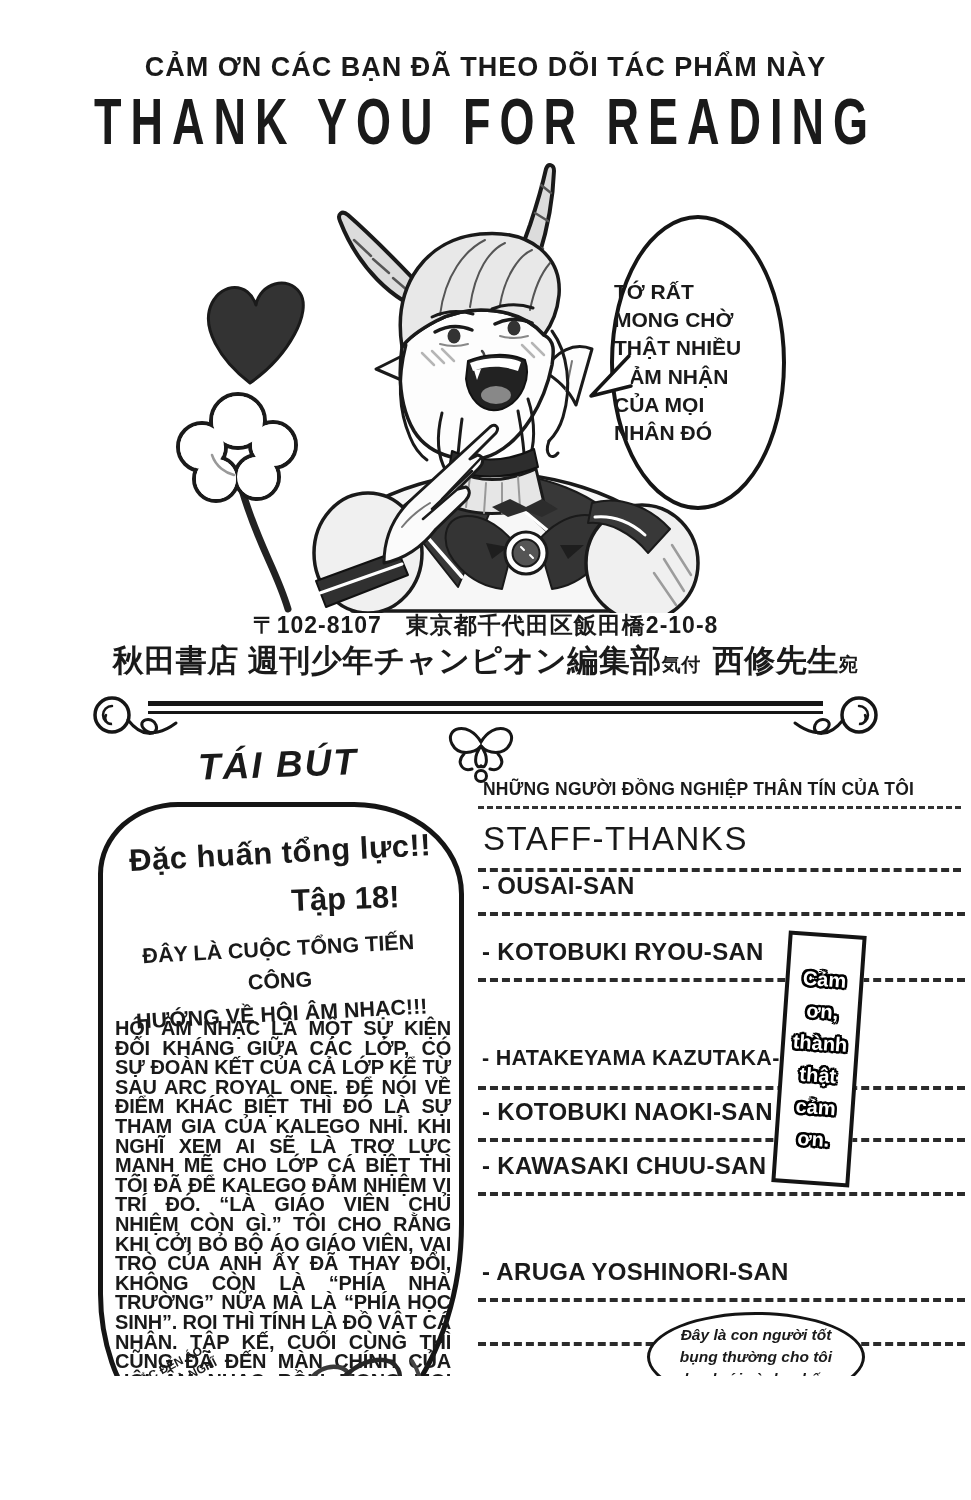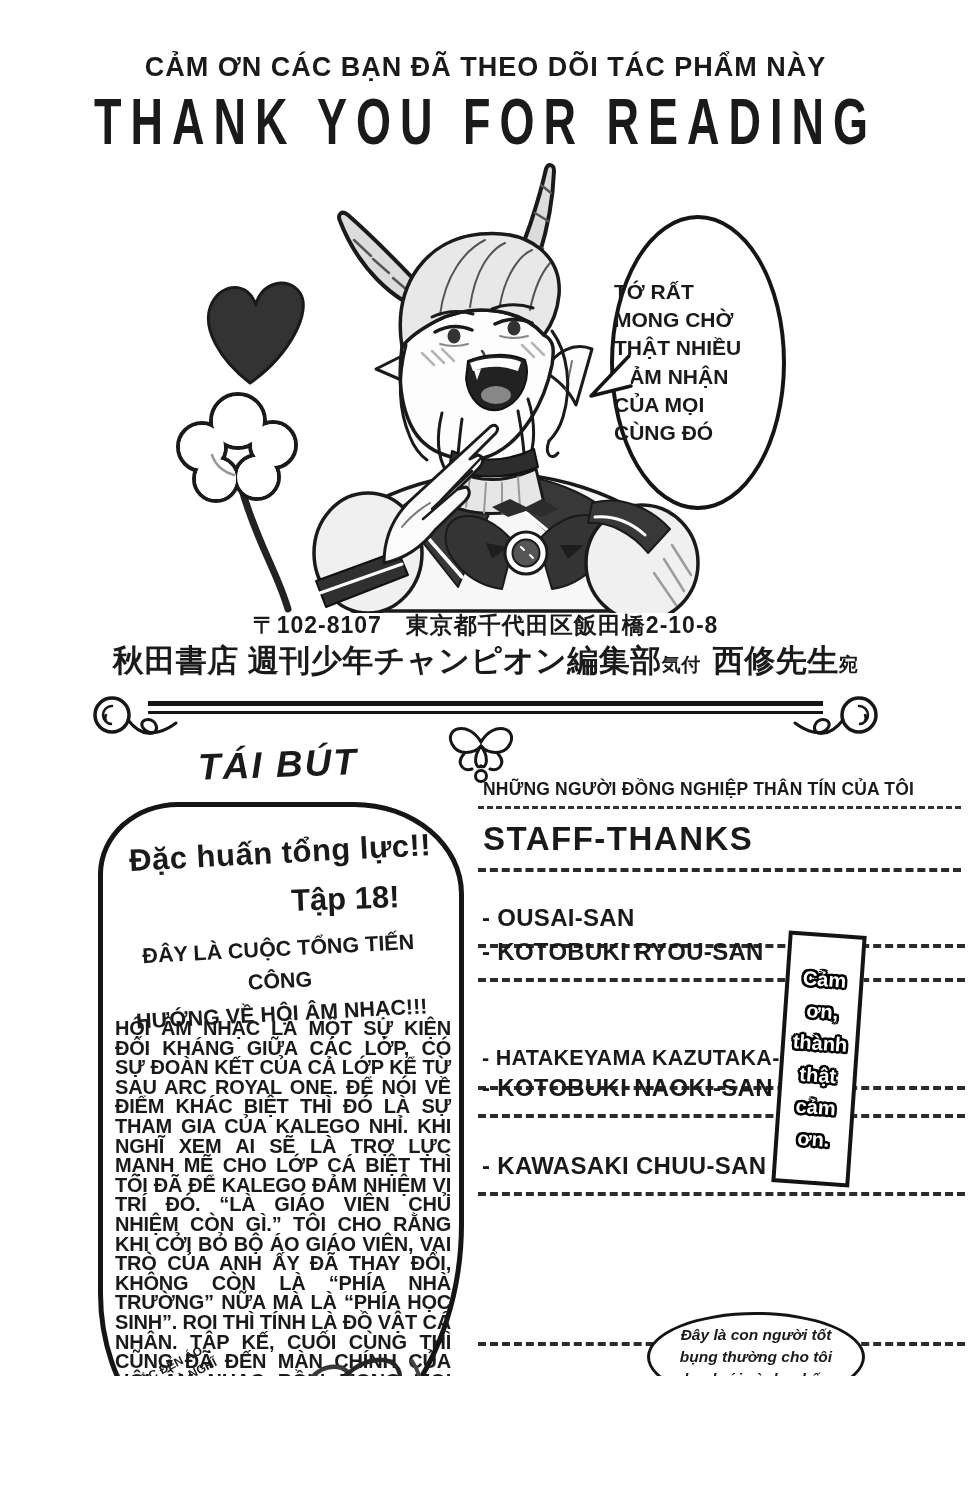--- a/index.html
+++ b/index.html
@@ -45,26 +45,26 @@
   .ps-footnote{left:18px;top:552px;width:102px;font-size:12px;font-weight:700;line-height:1.45;
                text-align:center;transform:rotate(-27deg);}
   .ps-cat{left:100px;top:578px;}
   .ps-sign{left:183px;top:538px;}
 
   
   .staff-tagline{left:483px;top:779px;font-size:17.5px;font-weight:700;letter-spacing:0.2px;}
   .dash{border-top:4px dashed #2b2b2b;height:0;}
   .dash-thin{border-top:3px dashed #333;height:0;}
   .tagline-line{left:478px;width:483px;top:806px;}
-  .staff-heading{left:483px;top:820px;font-size:33px;font-weight:700;letter-spacing:1.5px;}
+  .staff-heading{left:483px;top:820px;font-size:33px;font-weight:400;letter-spacing:1.5px;}
   .heading-line{left:478px;width:483px;top:868px;}
   .staff-row{left:478px;width:483px;height:40px;border-bottom:4px dashed #2b2b2b;
              font-size:24px;font-weight:800;padding-left:4px;letter-spacing:0.3px;z-index:1;}
-  .row-0{top:904px;} .row-1{top:938px;} .row-2{top:992px;}
-  .row-3{top:1046px;font-size:21.5px;} .row-4{top:1074px;} .row-5{top:1152px;}
+  .row-0{top:872px;} .row-1{top:938px;} .row-2{top:992px;}
+  .row-3{top:1046px;font-size:21.5px;} .row-4{top:1098px;} .row-5{top:1152px;}
   .row-6{top:1206px;} .row-7{top:1258px;} .row-8{top:1302px;} .row-9{top:1358px;}
   .row-10{top:1412px;height:42px;}
 
   .thanks-box{left:780px;top:933px;width:70px;height:244px;border:4px solid #141414;background:#fff;
               transform:rotate(4deg);z-index:4;display:flex;flex-direction:column;justify-content:center;
               align-items:center;gap:1px;}
   .thanks-box span{font-size:20px;font-weight:900;color:#fff;line-height:1.55;
      text-shadow:-2px -2px 0 #000,2px -2px 0 #000,-2px 2px 0 #000,2px 2px 0 #000,
                  -2.5px 0 0 #000,2.5px 0 0 #000,0 -2.5px 0 #000,0 2.5px 0 #000;}
 
@@ -226,21 +226,21 @@
       <path d="M262,372 C270,362 280,354 290,348" stroke="#777" stroke-width="2"></path>
     </g>
   </svg>
 
   <div class="abs char-bubble">
     <div>TỚ RẤT</div>
     <div>MONG CHỜ</div>
     <div>THẬT NHIỀU</div>
     <div>CẢM NHẬN</div>
     <div>CỦA MỌI</div>
-    <div>CÙNG ĐÓ</div>
+    <div>NHÂN ĐÓ</div>
   </div>
   <svg class="abs char-bubble-tail" width="50" height="56" viewBox="0 0 50 56">
     <path d="M44,6 L6,46 L46,36 Z" fill="#fff"></path>
     <path d="M44,6 L6,46 L46,36" fill="none" stroke="#151515" stroke-width="3.5" stroke-linejoin="round" stroke-linecap="round"></path>
   </svg>
 
   <div class="abs addr1">〒102-8107　東京都千代田区飯田橋2-10-8</div>
   <div class="abs addr2">
     <span>秋田書店 週刊少年チャンピオン編集部</span><span class="small">気付</span><span class="gap"></span><span>西修先生</span><span class="small">宛</span>
   </div>
@@ -319,20 +319,21 @@
   <div class="abs staff-tagline">NHỮNG NGƯỜI ĐỒNG NGHIỆP THÂN TÍN CỦA TÔI</div>
   <div class="abs dash-thin tagline-line"></div>
   <div class="abs staff-heading">STAFF-THANKS</div>
   <div class="abs dash heading-line"></div>
 
   <div class="abs staff-row row-0">- OUSAI-SAN</div>
   <div class="abs staff-row row-1">- KOTOBUKI RYOU-SAN</div>
   <div class="abs staff-row row-3">- HATAKEYAMA KAZUTAKA-SAN</div>
   <div class="abs staff-row row-4">- KOTOBUKI NAOKI-SAN</div>
   <div class="abs staff-row row-5">- KAWASAKI CHUU-SAN</div>
+  <div class="abs staff-row row-7">- ARUGA YOSHINORI-SAN</div>
   <div class="abs staff-row row-8"></div>
   <div class="abs staff-row row-9"></div>
   <div class="abs staff-row row-10">- QUẢN LÝ NISHIYAMA-SAN</div>
 
   <div class="abs thanks-box">
     <span>Cảm</span>
     <span>ơn,</span>
     <span>thành</span>
     <span>thật</span>
     <span>cảm</span>

